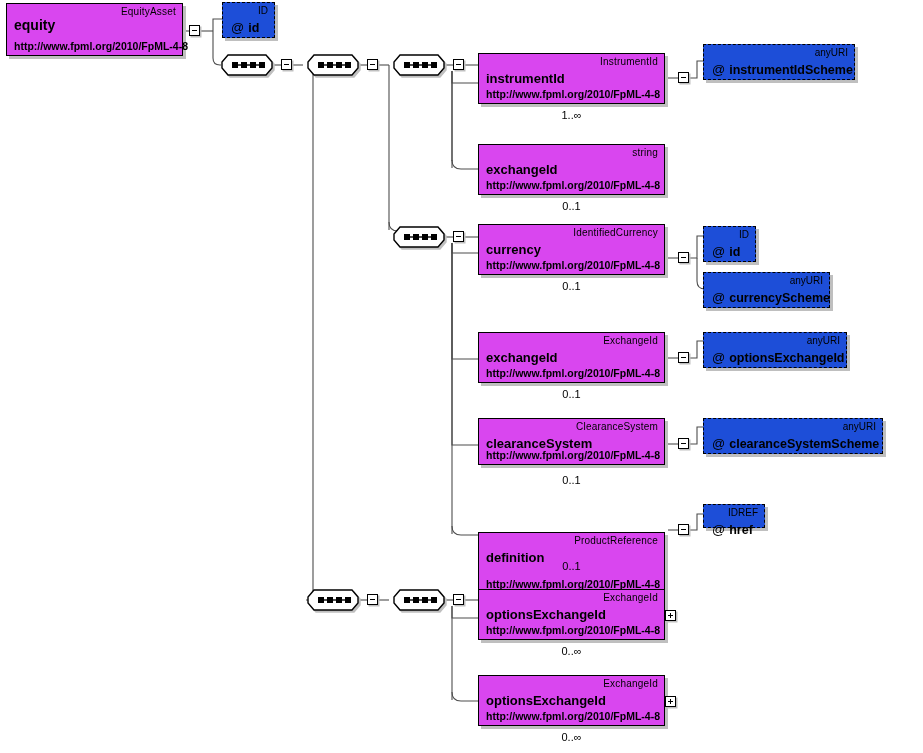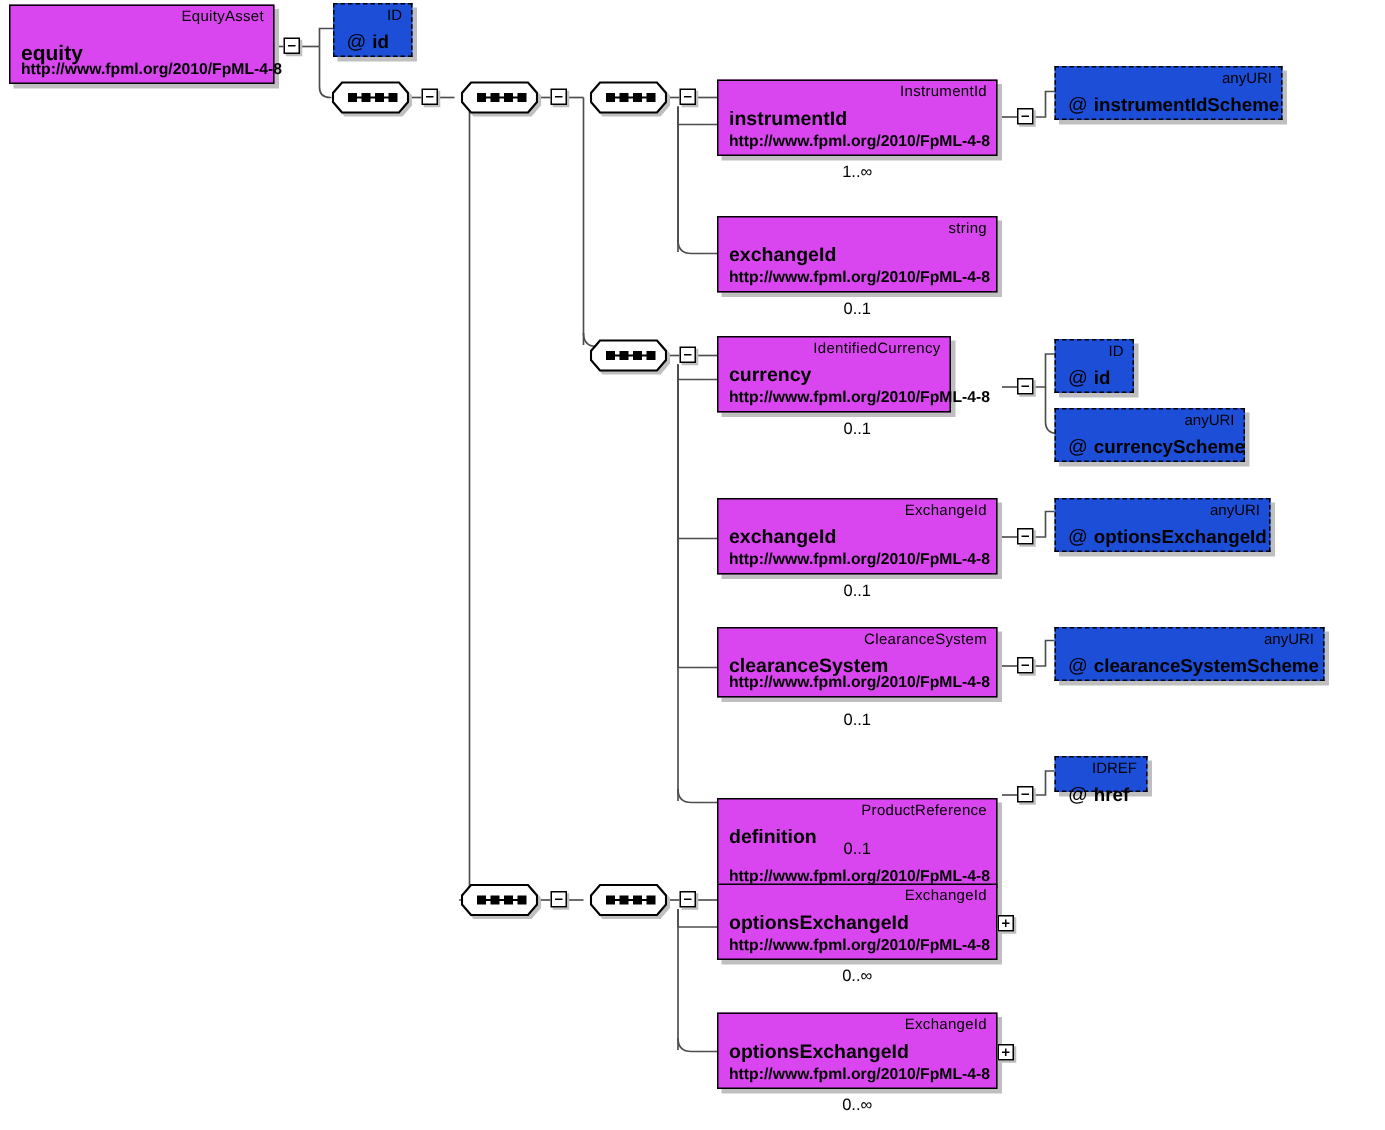--- a/index.html
+++ b/index.html
@@ -49,21 +49,21 @@
     position: absolute;
     left: 7px;
     bottom: 3px;
     font-size: 10.5px;
     color: #000;
     white-space: nowrap;
     font-weight: bold;
   }
 
   
-  .root-box .el-name { top: 23px; font-size: 14px; }
+  .root-box .el-name { top: 13px; font-size: 14px; }
 
   
   .attr-box {
     position: absolute;
     box-sizing: border-box;
     background: #1d4ed8;
     border: 1.5px dashed #000000;
     box-shadow: 3px 3px 0 0 #bfbfbf;
   }
   .attr-type {
@@ -314,21 +314,21 @@
     <span class="attr-name"><span class="attr-at">@</span><span>instrumentIdScheme</span></span>
   </div>
 
   <div class="el-box" style="left:478px; top:144px; width:187px; height:51px;">
     <span class="el-type">string</span>
     <span class="el-name">exchangeId</span>
     <span class="el-ns">http://www.fpml.org/2010/FpML-4-8</span>
   </div>
   <div class="card" style="left:478px; top:200px; width:187px;">0..1</div>
 
-  <div class="el-box" style="left:478px; top:224px; width:156px; height:51px;">
+  <div class="el-box" style="left:478px; top:224px; width:187px; height:51px;">
     <span class="el-type">IdentifiedCurrency</span>
     <span class="el-name">currency</span>
     <span class="el-ns">http://www.fpml.org/2010/FpML-4-8</span>
   </div>
   <div class="card" style="left:478px; top:280px; width:187px;">0..1</div>
   <div class="tog" style="left:678px; top:252px;"></div>
   <div class="attr-box" style="left:703px; top:226px; width:53px; height:36px;">
     <span class="attr-type">ID</span>
     <span class="attr-name"><span class="attr-at">@</span><span>id</span></span>
   </div>

